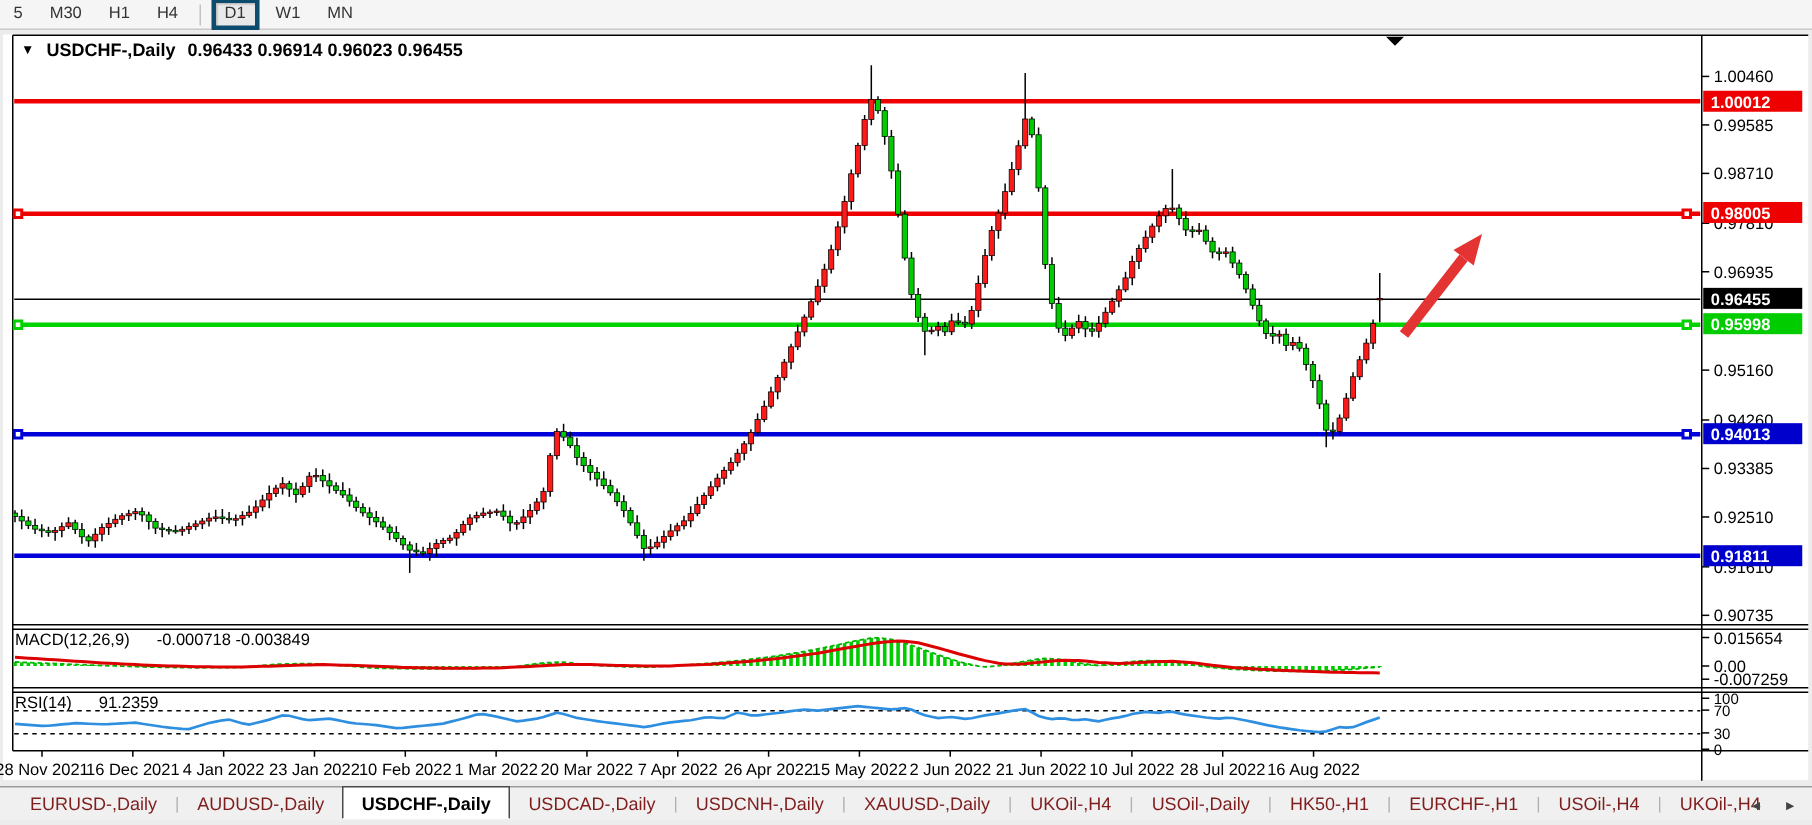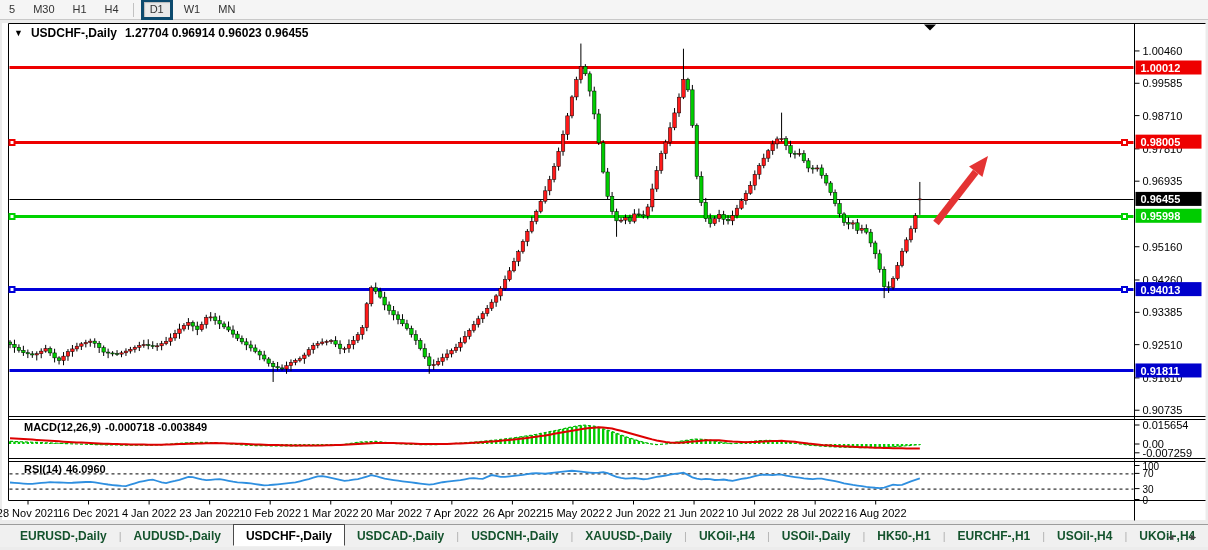--- a/index.html
+++ b/index.html
@@ -11,27 +11,27 @@
            border-bottom:1px solid #c9c9c9;display:flex;align-items:center;}
   .tf-btn{font-size:11px;color:#333;padding:1px 6px;margin:0 2px;cursor:default;
           border:1px solid transparent;line-height:13px;}
   .tf-btn.active{background:#e9e9e9;border:3px solid #0c4a6e;
           box-shadow:inset 1px 1px 1px rgba(0,0,0,.2);}
   .tf-sep{width:1px;height:14px;background:#c2c2c2;margin:0 5px;}
   
   .ohlc-title{position:absolute;left:14px;top:26px;font-size:12px;font-weight:700;color:#000;
               display:flex;gap:8px;align-items:center;}
   .ohlc-title .marker{font-size:9px;}
-  .pane-label{position:absolute;left:24px;font-size:11px;font-weight:700;color:#000;display:flex;gap:4px;}
+  .pane-label{position:absolute;left:10px;font-size:11px;font-weight:400;color:#000;display:flex;gap:18px;}
   .pane-label.macd{top:421px;}
   .pane-label.rsi{top:463px;align-items:flex-end;}
   
   .tabbar{position:absolute;left:0;top:524px;width:1208px;height:23px;background:#f0f0f0;
           border-top:1px solid #9c9c9c;display:flex;align-items:center;padding-left:8px;box-sizing:border-box;}
-  .tab{font-size:12px;color:#14532d;padding:2px 12px;white-space:nowrap;cursor:default;font-weight:bold;}
+  .tab{font-size:12px;color:#7f1d1d;padding:2px 12px;white-space:nowrap;cursor:default;}
   .tab.active{background:#ffffff;border:1px solid #4a4a4a;border-bottom:1px solid #fff;
               font-weight:700;color:#000;margin-top:-3px;padding-top:4px;}
   .tab-div{color:#b0b0b0;font-size:11px;}
   .tab-scroll{position:absolute;right:10px;top:0;height:23px;display:flex;align-items:center;gap:14px;}
   .tab-scroll span{font-size:9px;color:#444;cursor:default;}
 </style>
 </head>
 <body>
 
 <div class="screen">
@@ -799,31 +799,31 @@
       <div class="tf-btn">H4</div>
       <div class="tf-sep"></div>
       <div class="tf-btn active">D1</div>
       <div class="tf-btn">W1</div>
       <div class="tf-btn">MN</div>
     </div>
 
   <div class="ohlc-title">
     <span class="marker">▼</span>
     <span>USDCHF-,Daily</span>
-    <span>1.27704 0.96914 0.96023 0.96455</span>
+    <span>0.96433 0.96914 0.96023 0.96455</span>
   </div>
 
   <div class="pane-label macd">
     <span>MACD(12,26,9)</span>
     <span>-0.000718 -0.003849</span>
   </div>
 
   <div class="pane-label rsi">
     <span>RSI(14)</span>
-    <span>46.0960</span>
+    <span>91.2359</span>
   </div>
 
   <div class="tabbar" id="tabbar">
       <div class="tab">EURUSD-,Daily</div>
       <span class="tab-div">|</span>
       <div class="tab">AUDUSD-,Daily</div>
       <div class="tab active">USDCHF-,Daily</div>
       <div class="tab">USDCAD-,Daily</div>
       <span class="tab-div">|</span>
       <div class="tab">USDCNH-,Daily</div>

